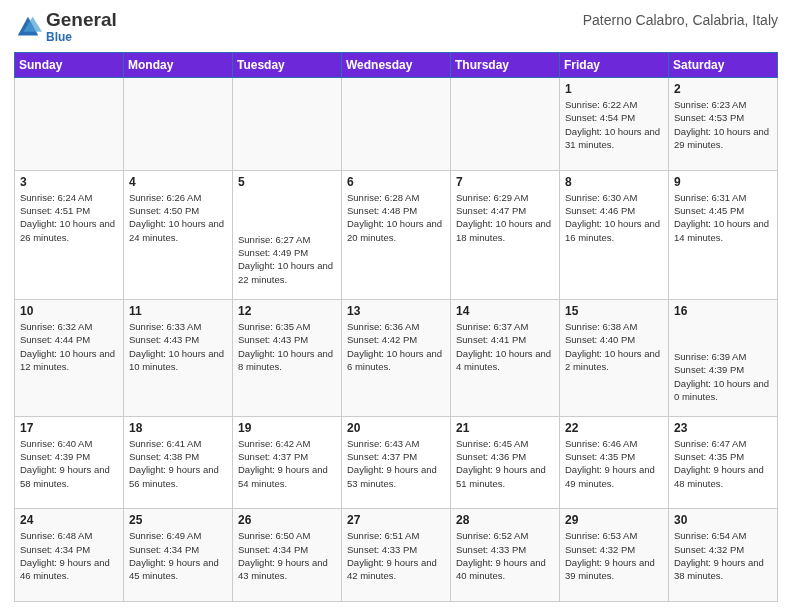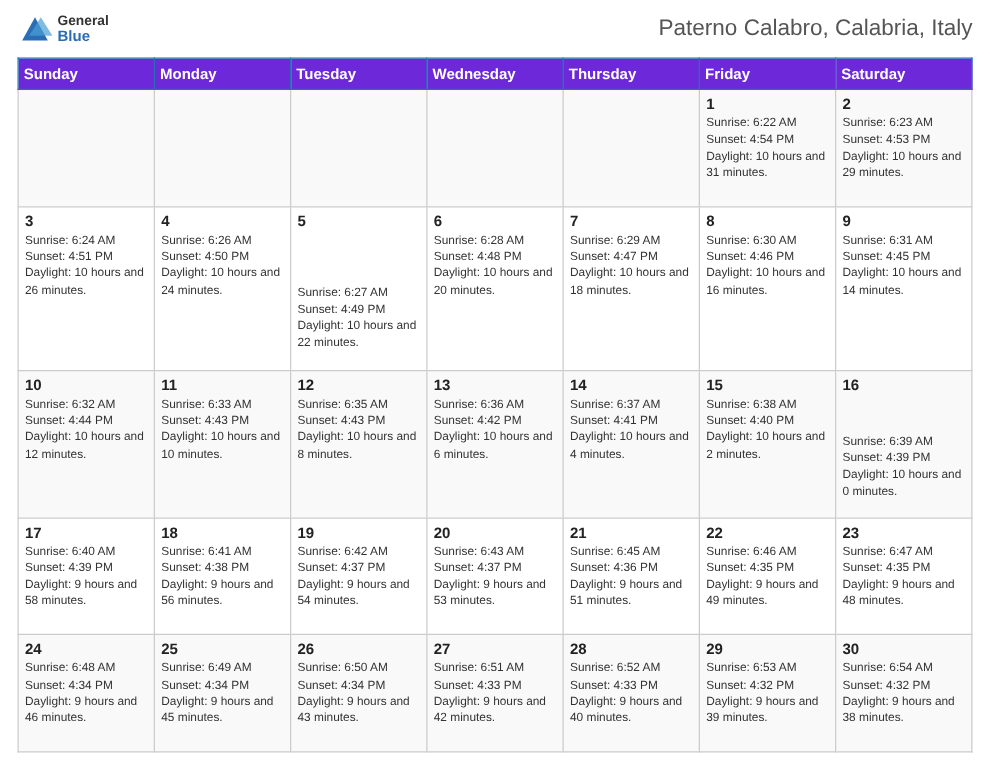--- a/index.html
+++ b/index.html
@@ -27,21 +27,21 @@
       display: flex;
       align-items: center;
       gap: 4px;
     }
     .logo-text {
       display: flex;
       flex-direction: column;
       line-height: 1.1;
     }
     .logo-general {
-      font-size: 11px;
+      font-size: 19px;
       font-weight: bold;
       color: #333;
     }
     .logo-blue {
       font-size: 12px;
       font-weight: bold;
       color: #2a6db5;
     }
     .logo-icon {
       width: 28px;
@@ -50,21 +50,21 @@
     .title-block {
       text-align: right;
     }
     .month-title {
       font-size: 32px;
       font-weight: 300;
       color: #222;
       line-height: 1;
     }
     .location {
-      font-size: 18px;
+      font-size: 14px;
       color: #555;
       margin-top: 2px;
     }
     .calendar {
       flex: 1;
       border: 1px solid #ccc;
       border-collapse: collapse;
       width: 100%;
       table-layout: fixed;
     }

